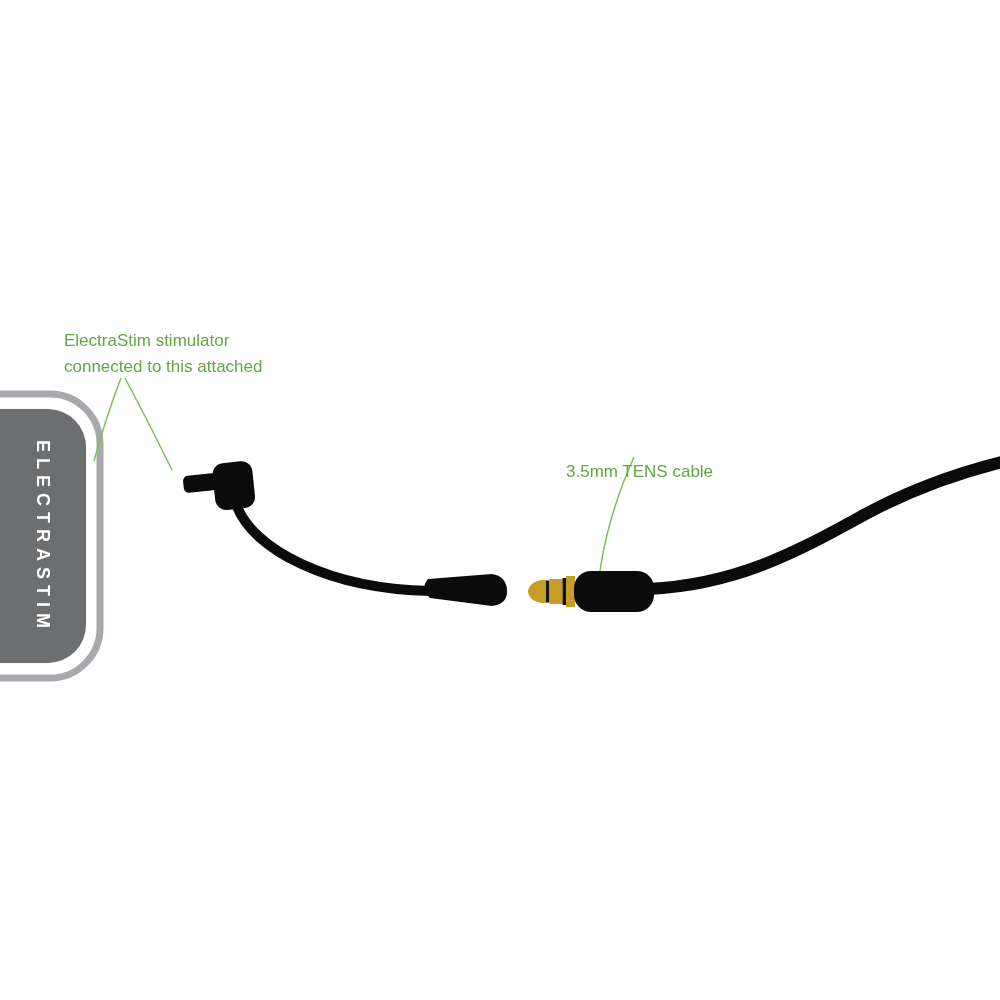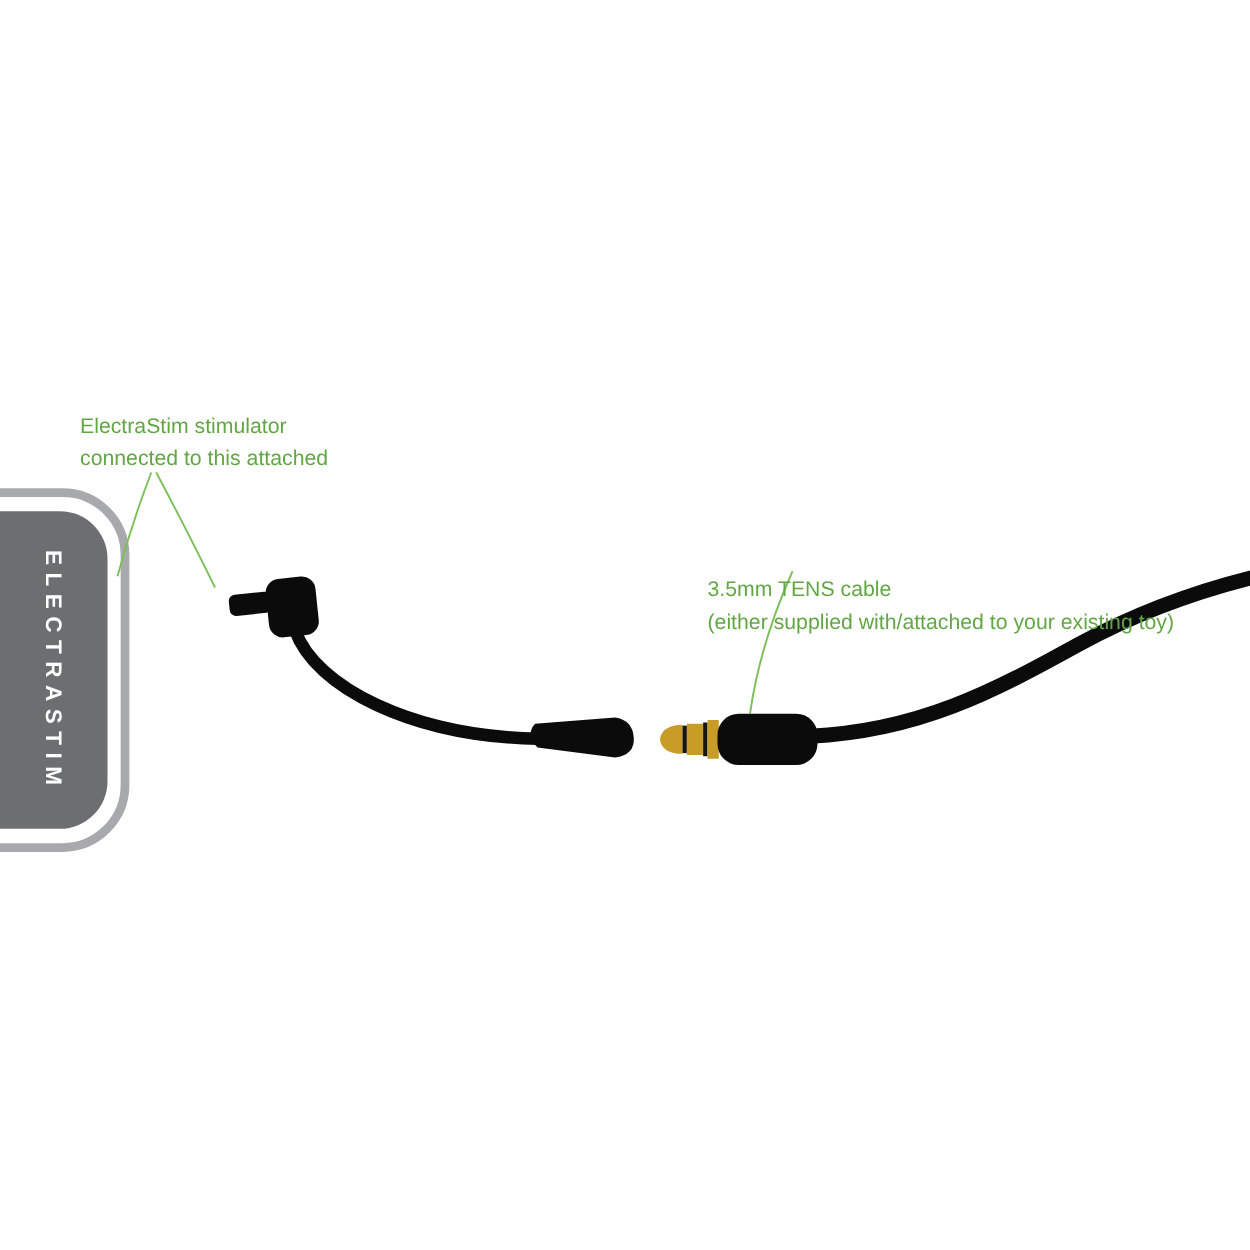--- a/index.html
+++ b/index.html
@@ -73,16 +73,15 @@
     <path d="M648 589 C735 585 795 553 862 516 C915 487 962 472 1002 462" fill="none" stroke-width="12" stroke-linecap="round" stroke="#0b0b0b"></path>
   </svg>
 
   <div class="note" id="note-stimulator">
     <div>ElectraStim stimulator</div>
     <div>connected to this attached</div>
   </div>
 
   <div class="note" id="note-tens">
     <div>3.5mm TENS cable</div>
-    <div>(either supplied  with/attached to your existing toy)</div>
   </div>
 
 </div>
 
 </body></html>

